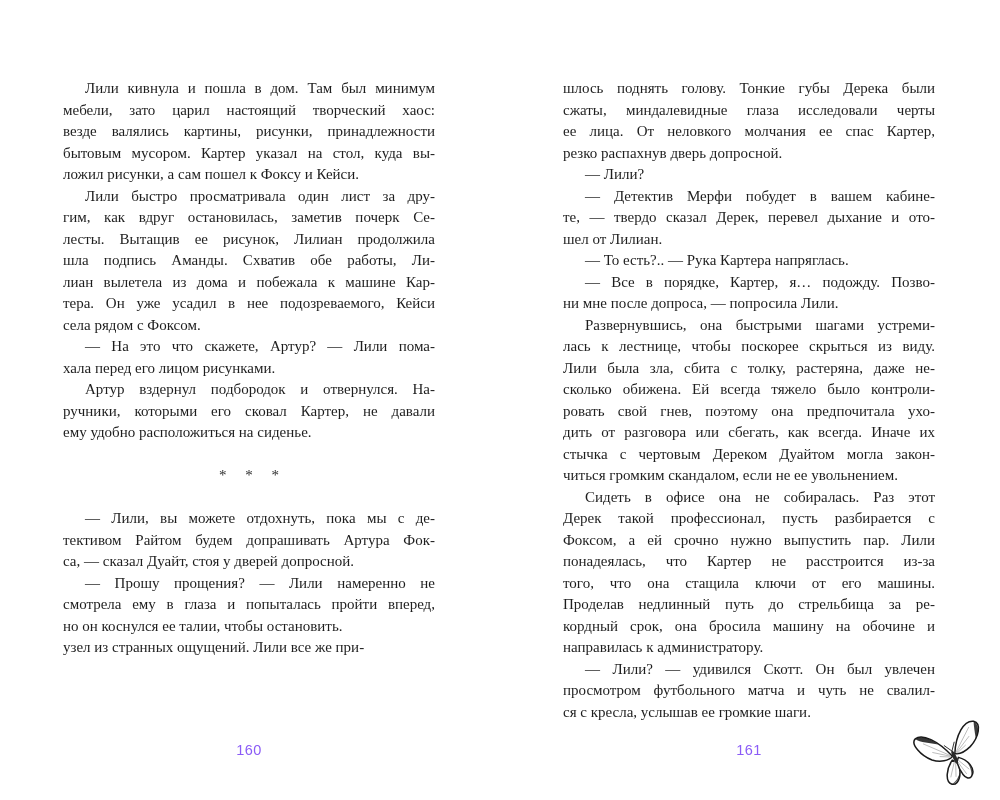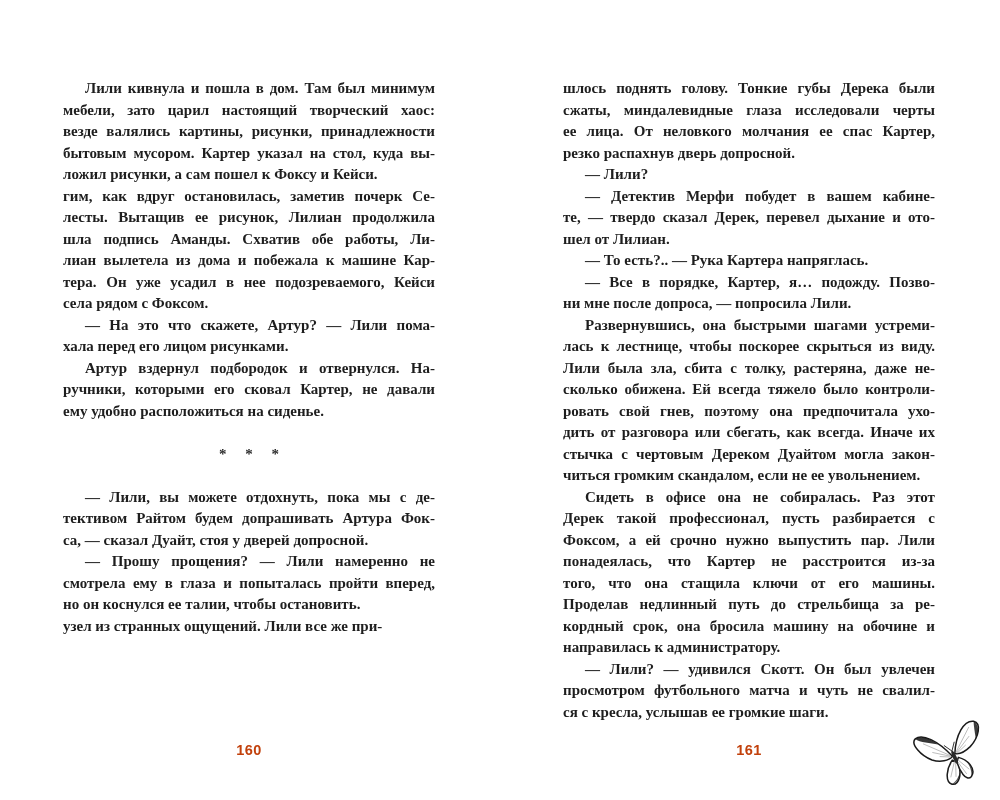--- a/index.html
+++ b/index.html
@@ -2,21 +2,21 @@
 <html><head>
 <meta charset="utf-8">
 <style>
   html, body {
     margin: 0; padding: 0;
     width: 1000px; height: 800px;
     background: #ffffff;
     overflow: hidden;
     font-family: "Liberation Serif", "DejaVu Serif", serif;
   }
-  .spread { position: relative; width: 1000px; height: 620px; background: #fff; font-weight: bold; }
+  .spread { position: relative; width: 1000px; height: 620px; background: #fff; }
 
   .page-text {
     position: absolute;
     top: 78px;
     width: 372px;
     font-size: 15px;
     line-height: 21.5px;
     color: #1e1e1e;
   }
   .page-text.left  { left: 63px; }
@@ -43,21 +43,21 @@
   }
 
   .pagenum {
     position: absolute;
     top: 742px;
     width: 372px;
     text-align: center;
     font-family: "Liberation Sans", sans-serif;
     font-size: 14.5px;
     letter-spacing: 0.5px;
-    color: #c2410c;
+    color: #8b5cf6;
   }
   .pagenum.left  { left: 63px; }
   .pagenum.right { left: 563px; }
 
   .butterfly {
     position: absolute;
     left: 912px;
     top: 712px;
     width: 84px;
     height: 84px;
@@ -67,20 +67,21 @@
 <body>
 
 <div class="spread">
 
   <div class="page-text left">
       <div class="line first">Лили кивнула и пошла в дом. Там был минимум</div>
       <div class="line">мебели, зато царил настоящий творческий хаос:</div>
       <div class="line">везде валялись картины, рисунки, принадлежности</div>
       <div class="line">бытовым мусором. Картер указал на стол, куда вы-</div>
       <div class="line last">ложил рисунки, а сам пошел к Фоксу и Кейси.</div>
+      <div class="line first">Лили быстро просматривала один лист за дру-</div>
       <div class="line">гим, как вдруг остановилась, заметив почерк Се-</div>
       <div class="line">лесты. Вытащив ее рисунок, Лилиан продолжила</div>
       <div class="line">шла подпись Аманды. Схватив обе работы, Ли-</div>
       <div class="line">лиан вылетела из дома и побежала к машине Кар-</div>
       <div class="line">тера. Он уже усадил в нее подозреваемого, Кейси</div>
       <div class="line last">села рядом с Фоксом.</div>
       <div class="line first">— На это что скажете, Артур? — Лили пома-</div>
       <div class="line last">хала перед его лицом рисунками.</div>
       <div class="line first">Артур вздернул подбородок и отвернулся. На-</div>
       <div class="line">ручники, которыми его сковал Картер, не давали</div>

